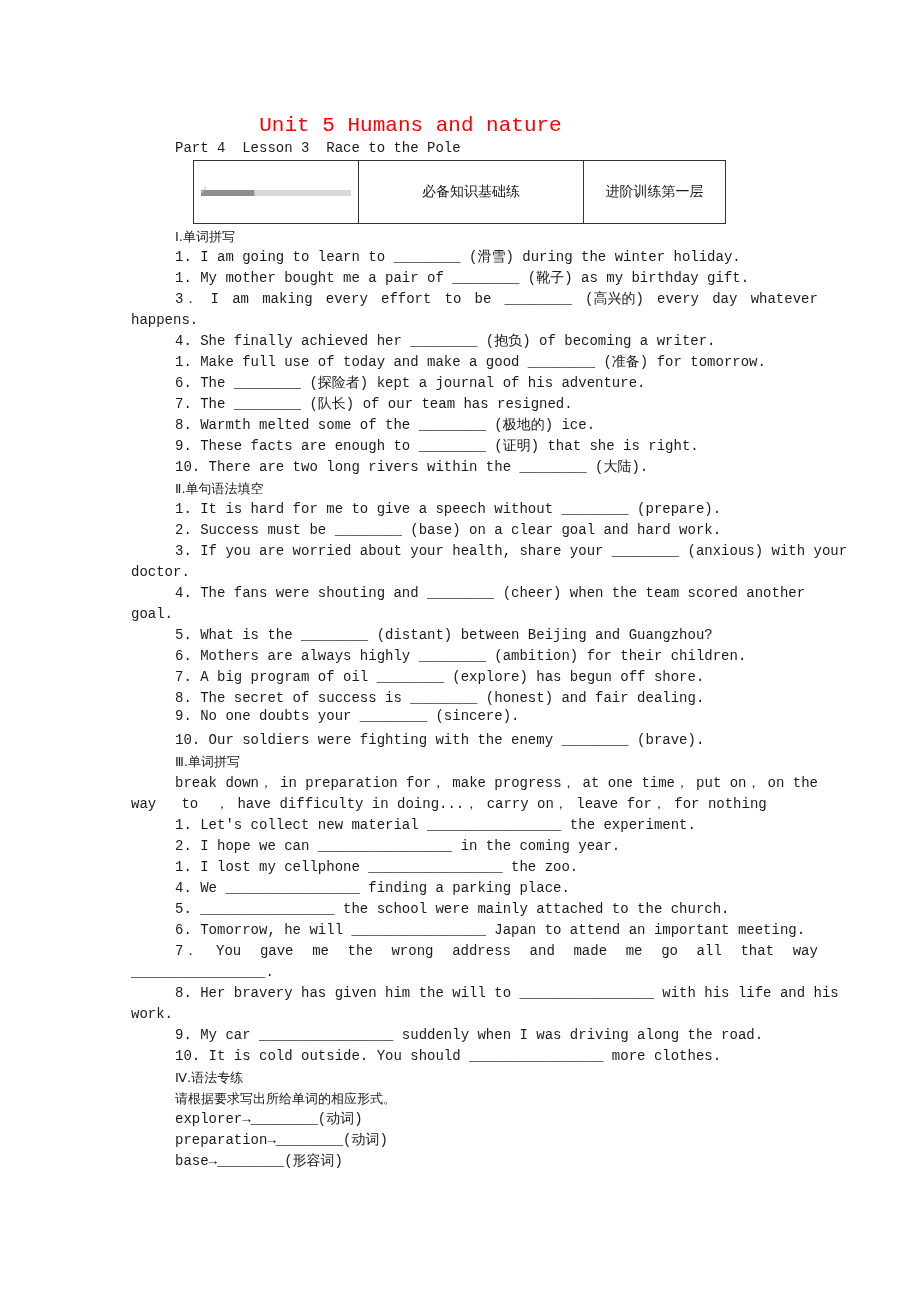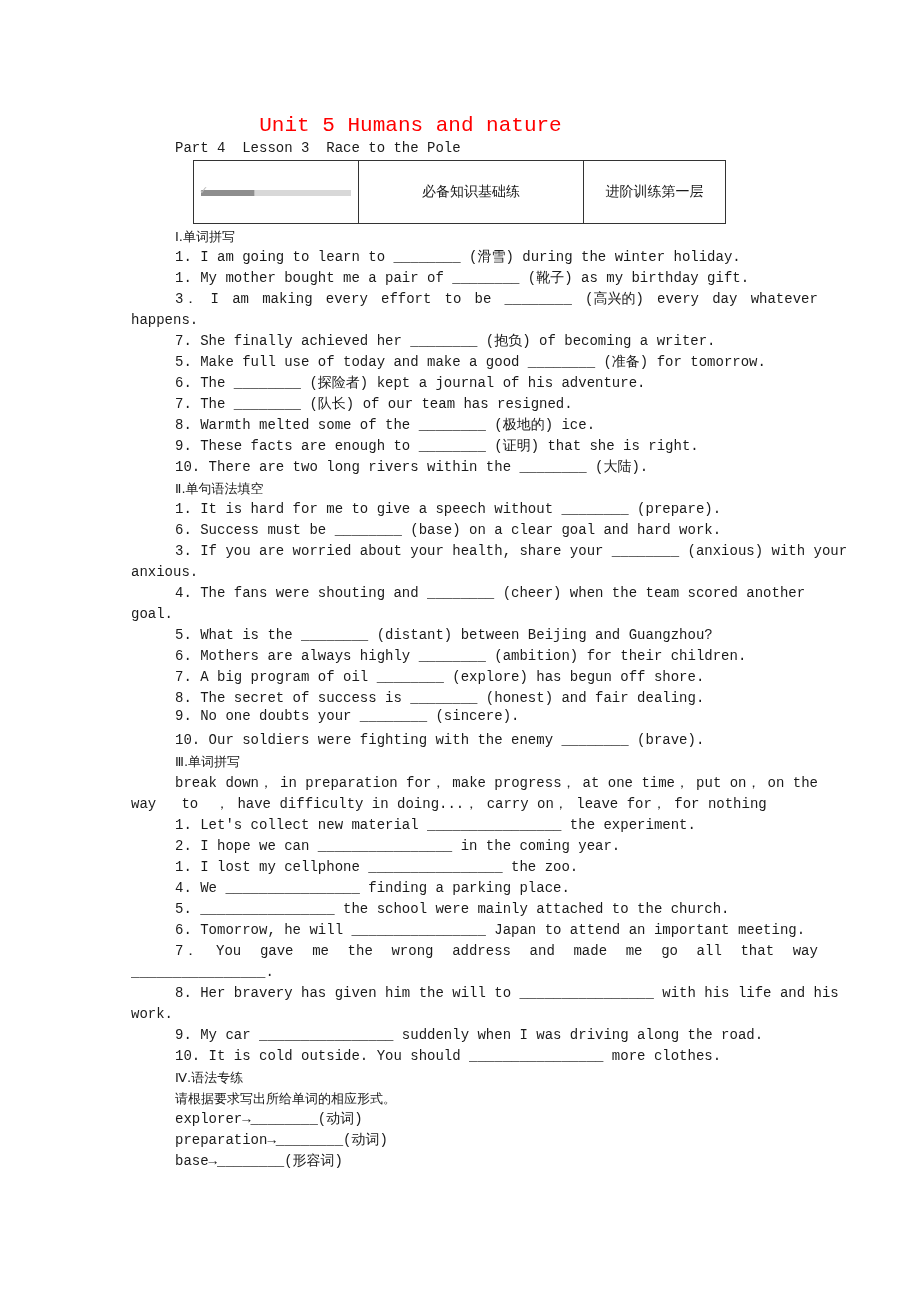--- a/index.html
+++ b/index.html
@@ -52,33 +52,33 @@
     <span>effort</span>
     <span>to</span>
     <span>be</span>
     <span>________</span>
     <span>(高兴的)</span>
     <span>every</span>
     <span>day</span>
     <span>whatever</span>
 </div>
 <div class="line flush" style="top:310px">happens.</div>
-<div class="line ind" style="top:331px">7. She finally achieved her ________ (抱负) of becoming a writer.</div>
-<div class="line ind" style="top:352px">5. Make full use of today and make a good ________ (准备) for tomorrow.</div>
+<div class="line ind" style="top:331px">4. She finally achieved her ________ (抱负) of becoming a writer.</div>
+<div class="line ind" style="top:352px">1. Make full use of today and make a good ________ (准备) for tomorrow.</div>
 <div class="line ind" style="top:373px">6. The ________ (探险者) kept a journal of his adventure.</div>
 <div class="line ind" style="top:394px">7. The ________ (队长) of our team has resigned.</div>
 <div class="line ind" style="top:415px">8. Warmth melted some of the ________ (极地的) ice.</div>
 <div class="line ind" style="top:436px">9. These facts are enough to ________ (证明) that she is right.</div>
 <div class="line ind" style="top:457px">10. There are two long rivers within the ________ (大陆).</div>
 
 <div class="line sec" style="top:478px">Ⅱ.单句语法填空</div>
 <div class="line ind" style="top:499px">1. It is hard for me to give a speech without ________ (prepare).</div>
-<div class="line ind" style="top:520px">6. Success must be ________ (base) on a clear goal and hard work.</div>
+<div class="line ind" style="top:520px">2. Success must be ________ (base) on a clear goal and hard work.</div>
 <div class="line ind" style="top:541px">3. If you are worried about your health, share your ________ (anxious) with your</div>
-<div class="line flush" style="top:562px">anxious.</div>
+<div class="line flush" style="top:562px">doctor.</div>
 <div class="line ind" style="top:583px">4. The fans were shouting and ________ (cheer) when the team scored another</div>
 <div class="line flush" style="top:604px">goal.</div>
 <div class="line ind" style="top:625px">5. What is the ________ (distant) between Beijing and Guangzhou?</div>
 <div class="line ind" style="top:646px">6. Mothers are always highly ________ (ambition) for their children.</div>
 <div class="line ind" style="top:667px">7. A big program of oil ________ (explore) has begun off shore.</div>
 <div class="line ind" style="top:688px">8. The secret of success is ________ (honest) and fair dealing.</div>
 <div class="line ind" style="top:706px">9. No one doubts your ________ (sincere).</div>
 <div class="line ind" style="top:730px">10. Our soldiers were fighting with the enemy ________ (brave).</div>
 
 <div class="line sec" style="top:751px">Ⅲ.单词拼写</div>

